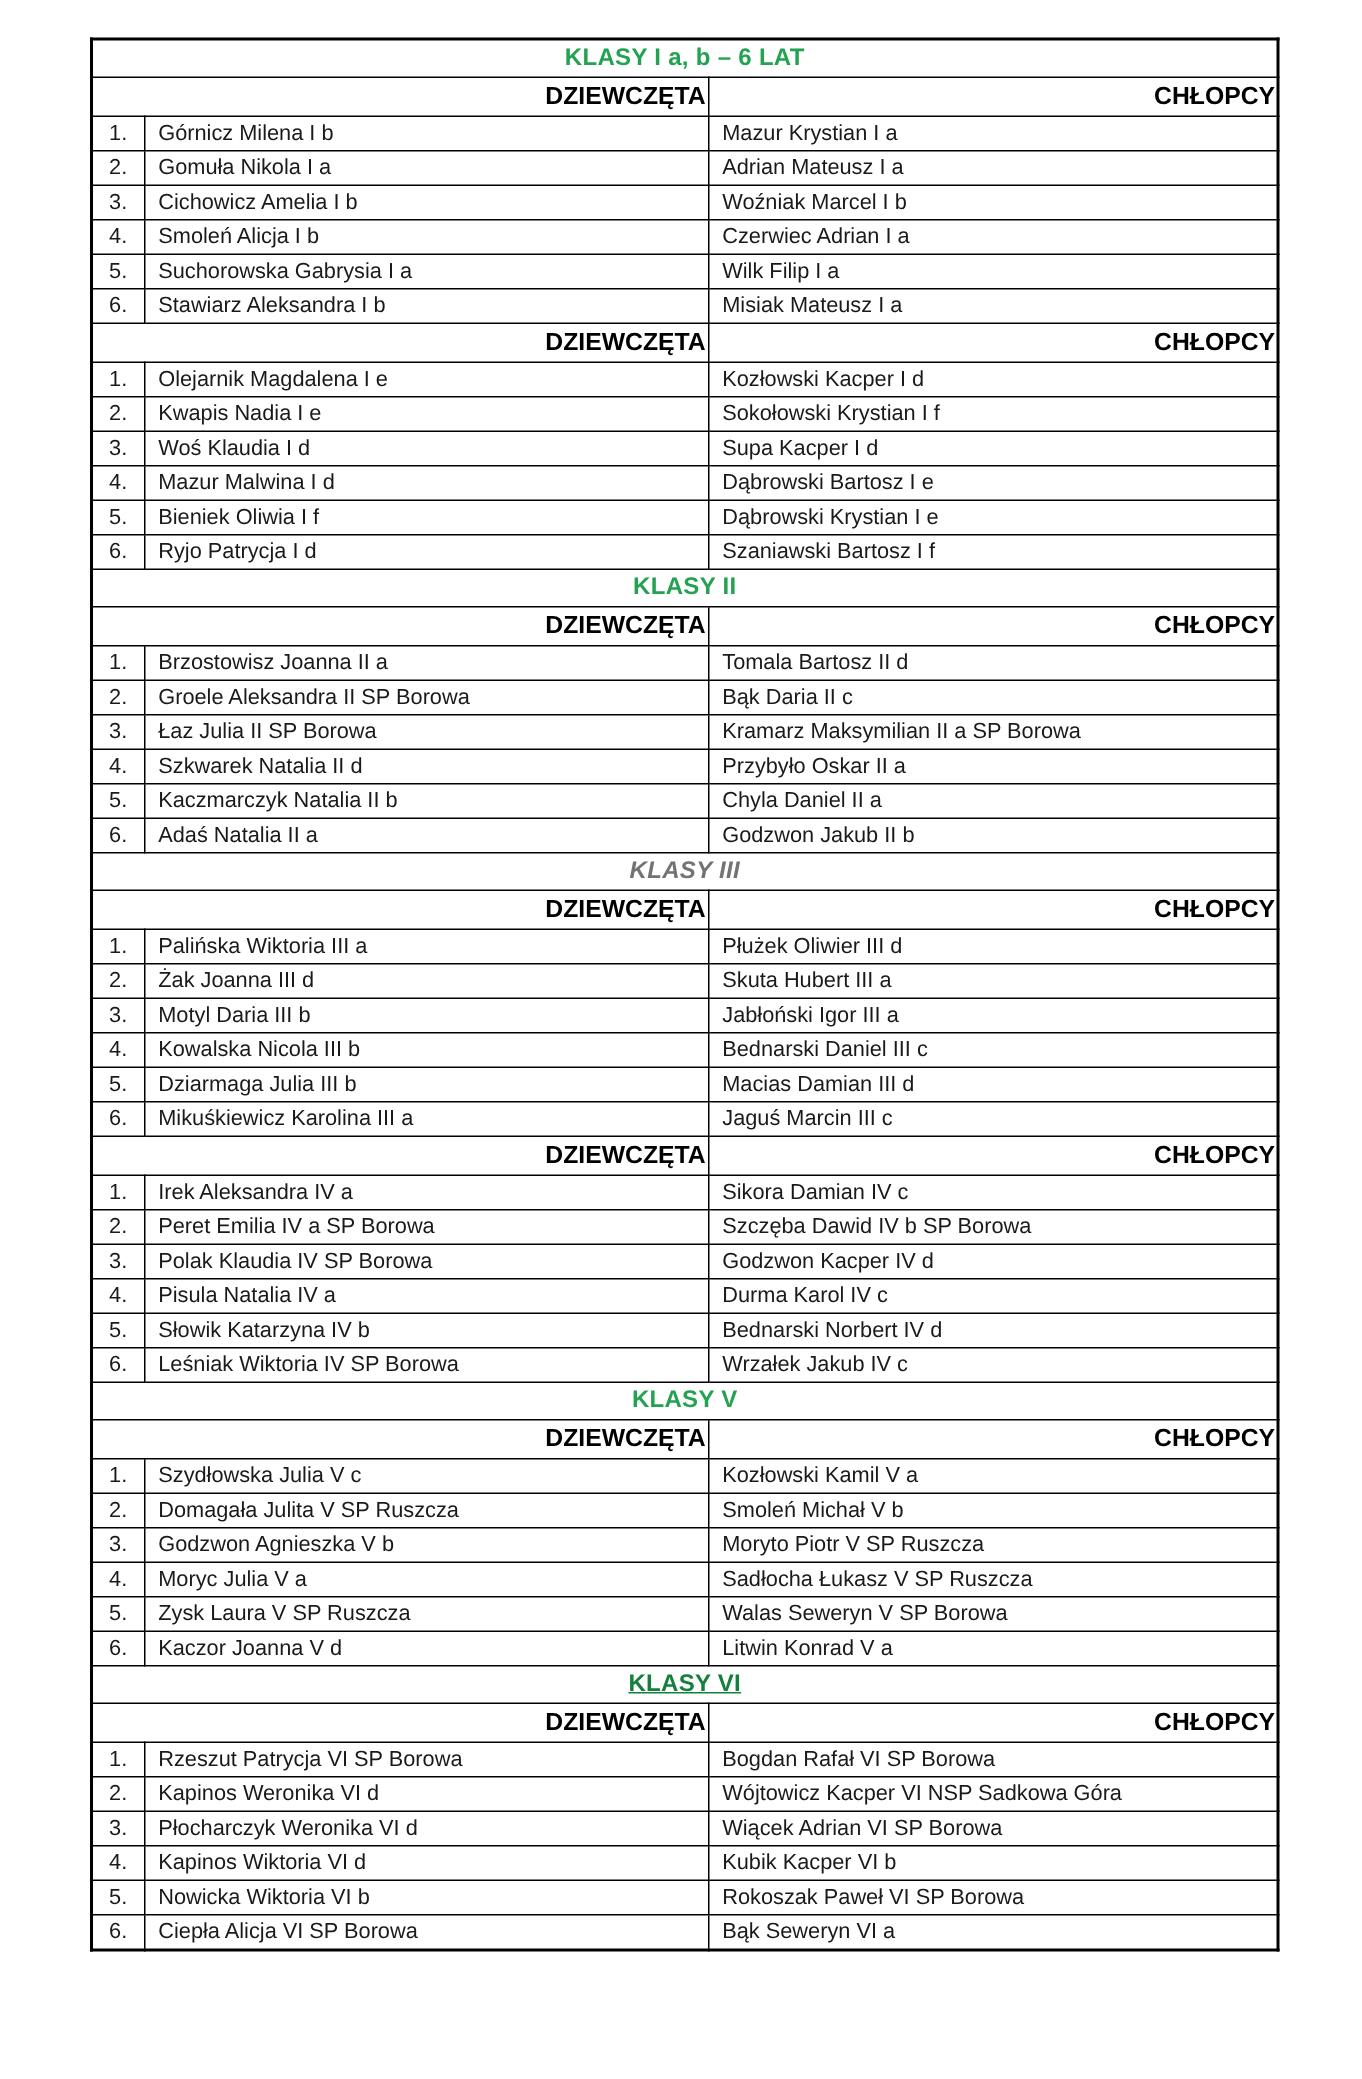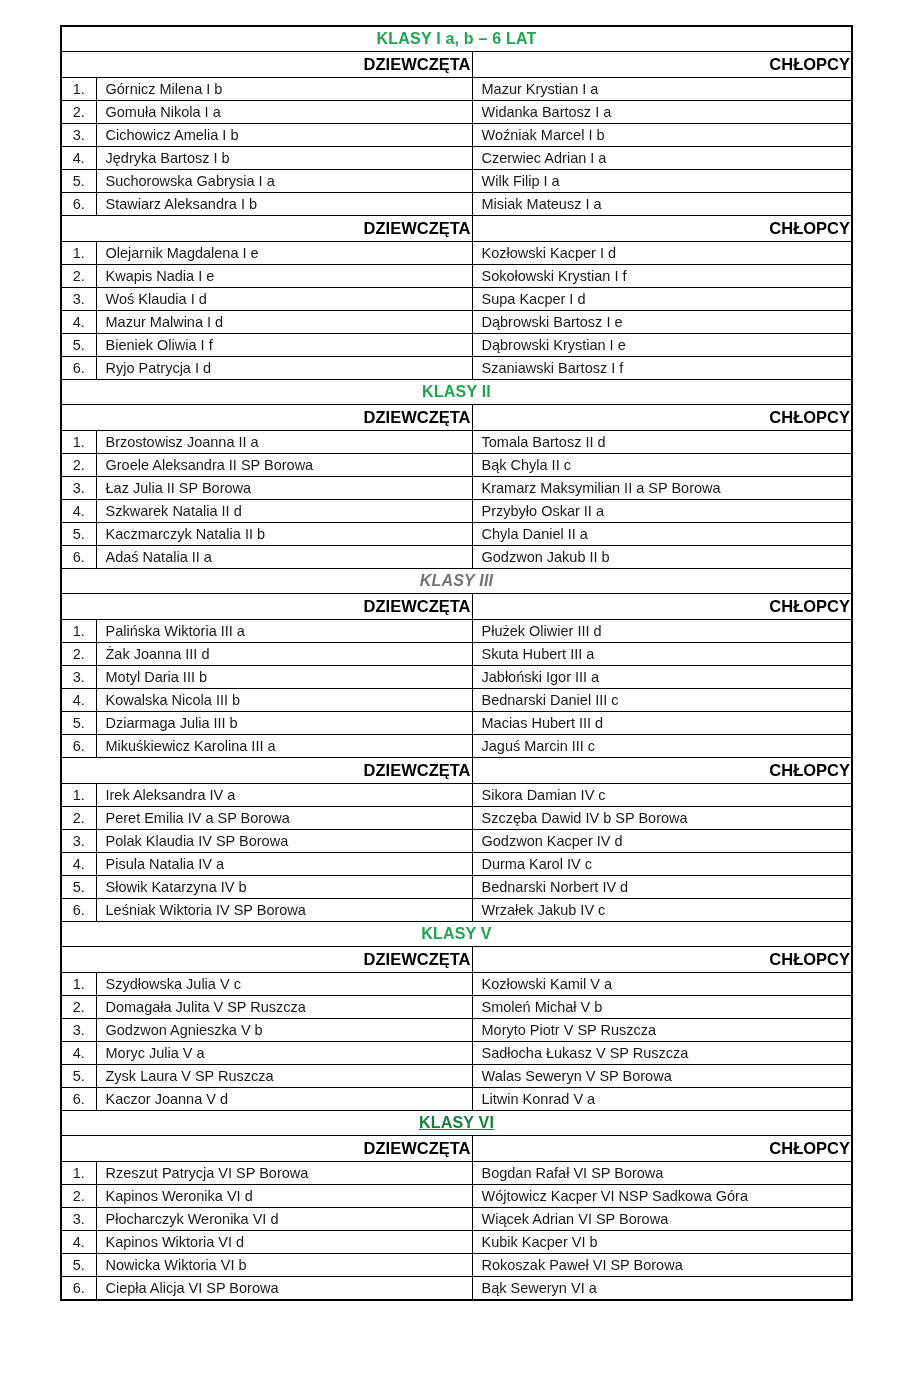--- a/index.html
+++ b/index.html
@@ -87,32 +87,32 @@
 
   <tr class="data-row">
     <td class="num-cell">1.</td>
     <td class="name-cell">Górnicz Milena I b</td>
     <td class="name-cell">Mazur Krystian I a</td>
   </tr>
 
   <tr class="data-row">
     <td class="num-cell">2.</td>
     <td class="name-cell">Gomuła Nikola I a</td>
-    <td class="name-cell">Widanka Bartosz I a</td>
+    <td class="name-cell">Adrian Mateusz I a</td>
   </tr>
 
   <tr class="data-row">
     <td class="num-cell">3.</td>
     <td class="name-cell">Cichowicz Amelia I b</td>
     <td class="name-cell">Woźniak Marcel I b</td>
   </tr>
 
   <tr class="data-row">
     <td class="num-cell">4.</td>
-    <td class="name-cell">Jędryka Bartosz I b</td>
+    <td class="name-cell">Smoleń Alicja I b</td>
     <td class="name-cell">Czerwiec Adrian I a</td>
   </tr>
 
   <tr class="data-row">
     <td class="num-cell">5.</td>
     <td class="name-cell">Suchorowska Gabrysia I a</td>
     <td class="name-cell">Wilk Filip I a</td>
   </tr>
 
   <tr class="data-row">
@@ -172,21 +172,21 @@
 
   <tr class="data-row">
     <td class="num-cell">1.</td>
     <td class="name-cell">Brzostowisz Joanna II a</td>
     <td class="name-cell">Tomala Bartosz II d</td>
   </tr>
 
   <tr class="data-row">
     <td class="num-cell">2.</td>
     <td class="name-cell">Groele Aleksandra II SP Borowa</td>
-    <td class="name-cell">Bąk Chyla II c</td>
+    <td class="name-cell">Bąk Daria II c</td>
   </tr>
 
   <tr class="data-row">
     <td class="num-cell">3.</td>
     <td class="name-cell">Łaz Julia  II SP Borowa</td>
     <td class="name-cell">Kramarz Maksymilian II a SP Borowa</td>
   </tr>
 
   <tr class="data-row">
     <td class="num-cell">4.</td>
@@ -234,21 +234,21 @@
 
   <tr class="data-row">
     <td class="num-cell">4.</td>
     <td class="name-cell">Kowalska Nicola III b</td>
     <td class="name-cell">Bednarski Daniel III c</td>
   </tr>
 
   <tr class="data-row">
     <td class="num-cell">5.</td>
     <td class="name-cell">Dziarmaga Julia III b</td>
-    <td class="name-cell">Macias Hubert III d</td>
+    <td class="name-cell">Macias Damian III d</td>
   </tr>
 
   <tr class="data-row">
     <td class="num-cell">6.</td>
     <td class="name-cell">Mikuśkiewicz Karolina III a</td>
     <td class="name-cell">Jaguś Marcin III c</td>
   </tr>
 
   <tr class="header-row">
     <td colspan="2" class="header-cell">DZIEWCZĘTA</td>

